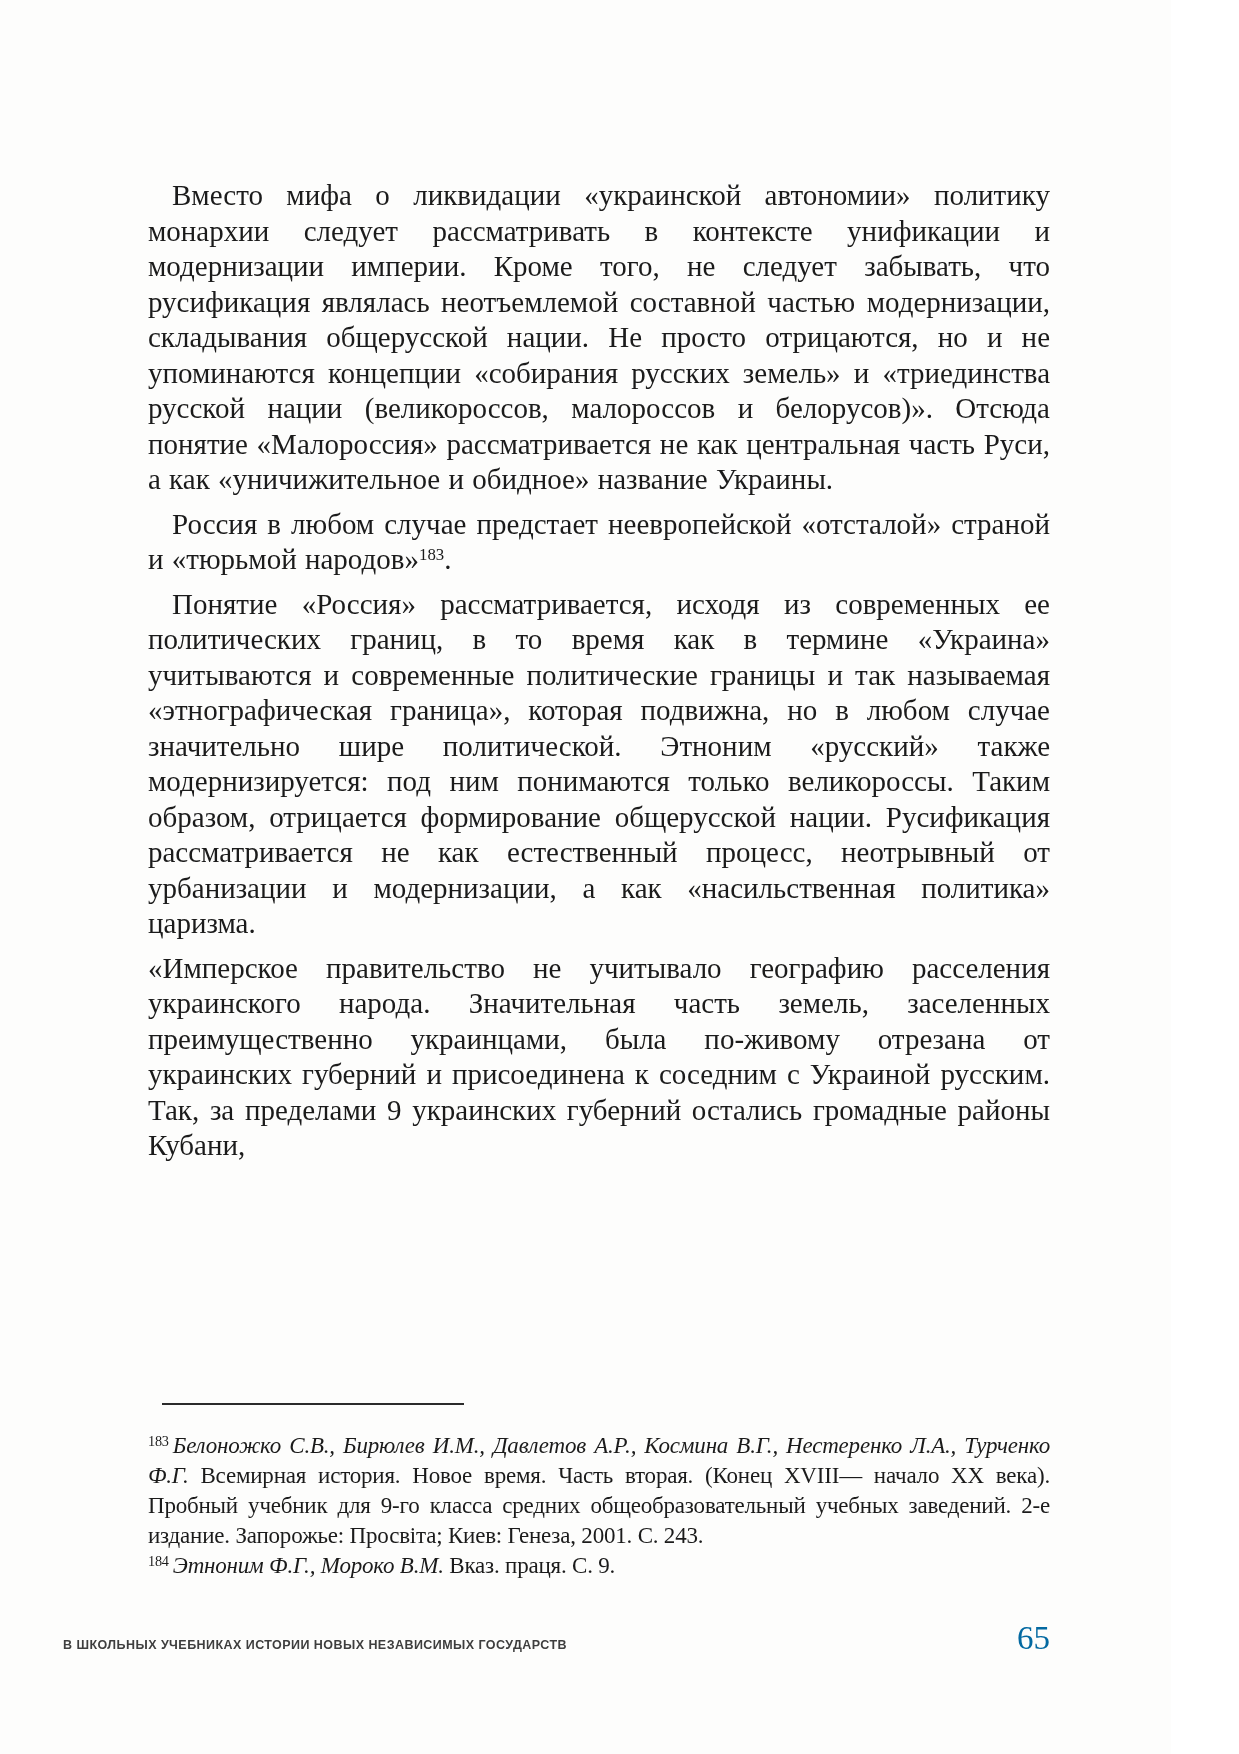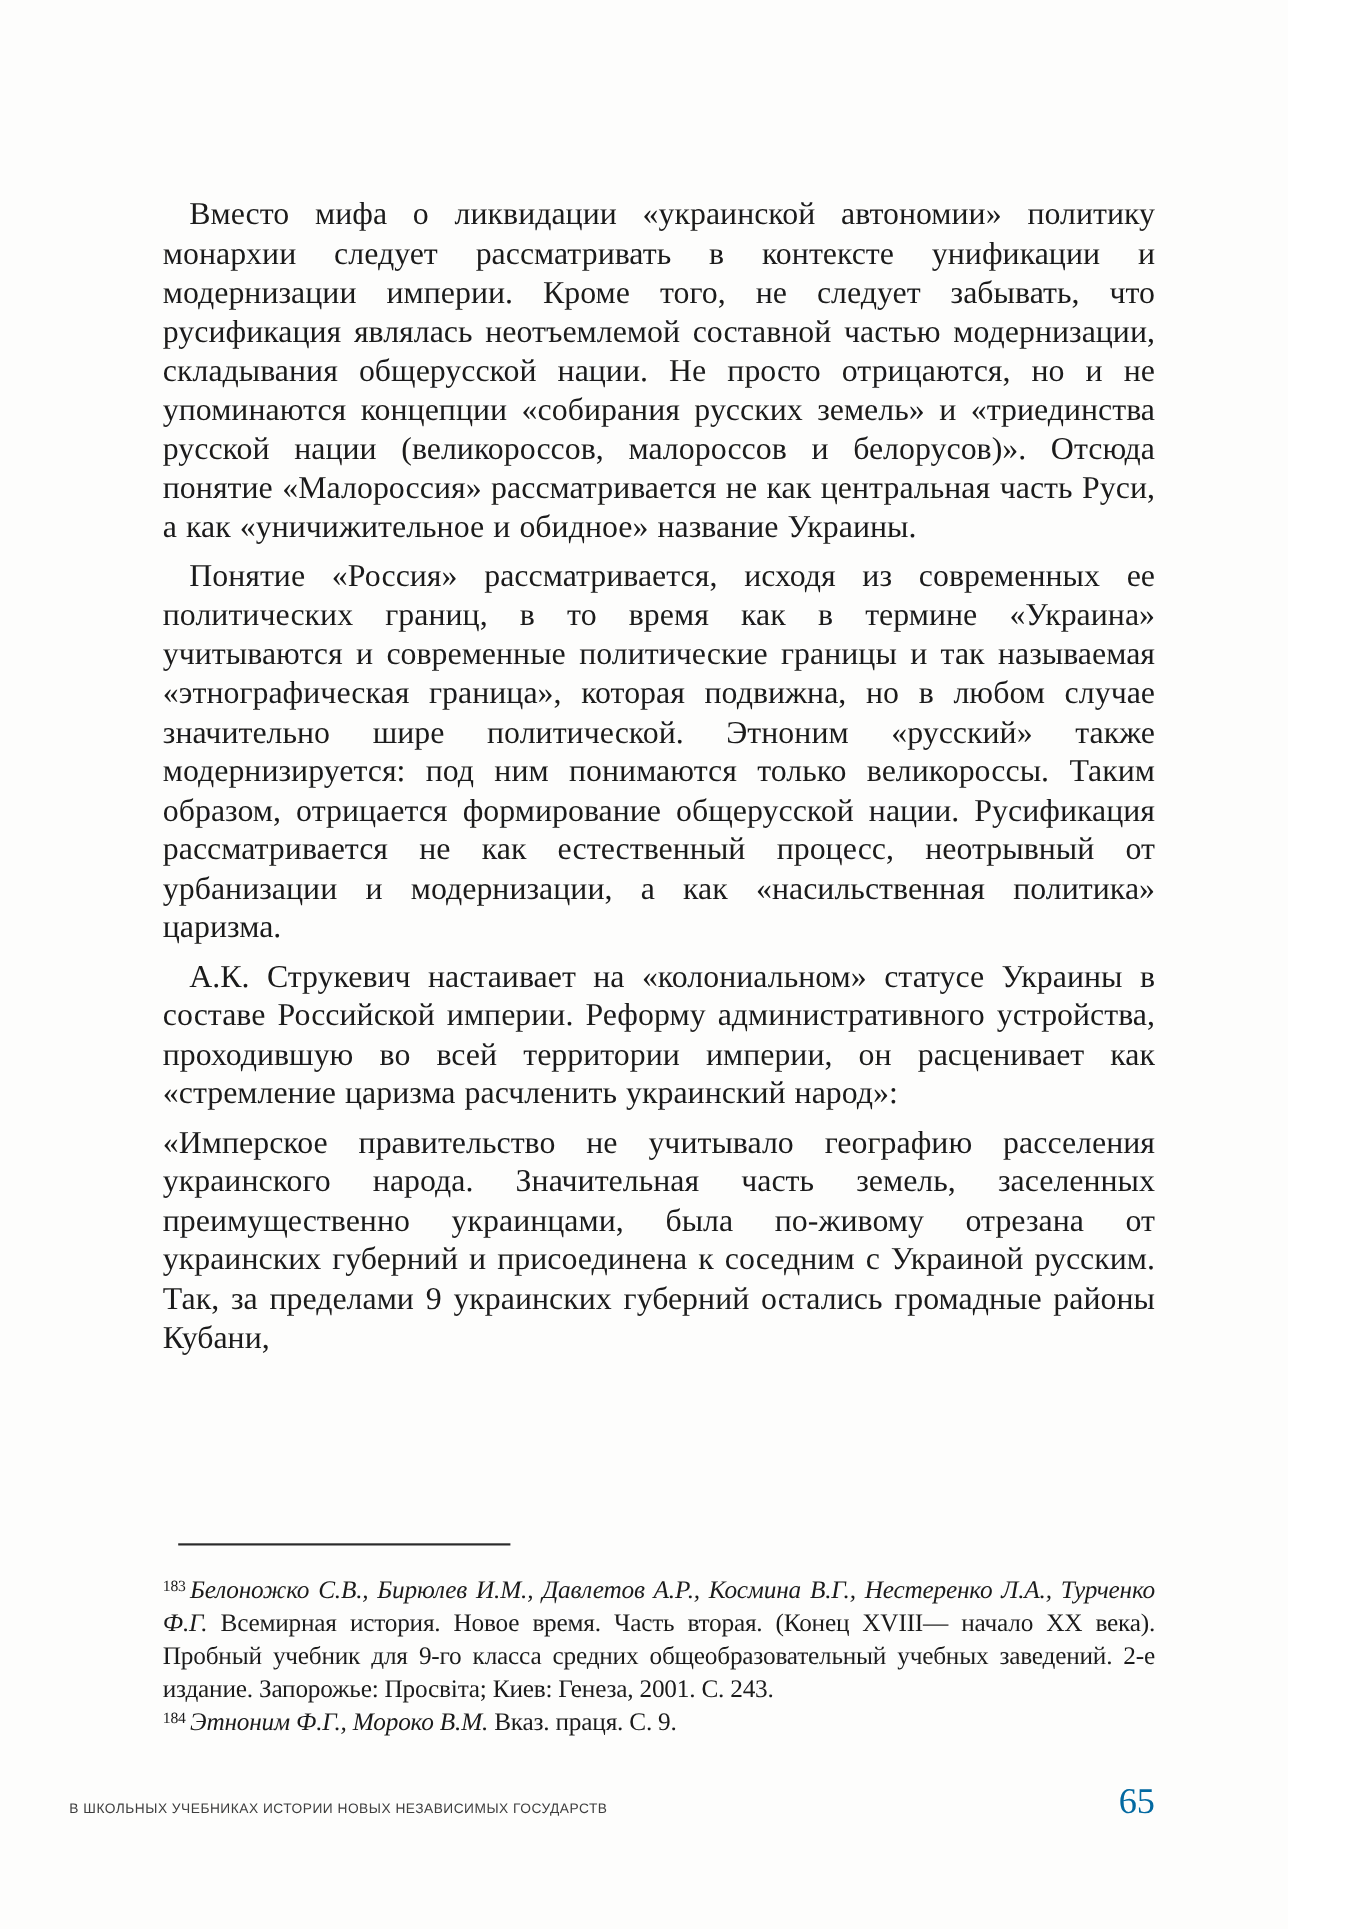--- a/index.html
+++ b/index.html
@@ -76,40 +76,41 @@
     width: 987px;
     display: flex;
     justify-content: space-between;
     align-items: baseline;
   }
   .running-title {
     font-family: "Liberation Sans", sans-serif;
     font-size: 12.5px;
     letter-spacing: 0.45px;
     color: #3e3e3e;
+    font-weight: bold;
   }
   .page-number {
     font-size: 33px;
     color: #0369a1;
   }
 </style>
 </head>
 <body>
 
 <div class="page">
 
   <main class="text-block">
 
     <p class="para"><span>Вместо мифа о ликвидации «украинской автономии» политику монархии следует рассматривать в контексте унификации и модернизации империи. Кроме того, не следует забывать, что русификация являлась неотъемлемой составной частью модернизации, складывания общерусской нации. Не просто отрицаются, но и не упоминаются концепции «собирания русских земель» и «триединства русской нации (великороссов, малороссов и белорусов)». Отсюда понятие «Малороссия» рассматривается не как центральная часть Руси, а как «уничижительное и обидное» название Украины.</span></p>
 
+    <p class="para"><span>Россия в любом случае предстает неевропейской «отсталой» страной и «тюрьмой народов»</span><sup class="fnref">183</sup><span>.</span></p>
 
     <p class="para"><span>Понятие «Россия» рассматривается, исходя из современных ее политических границ, в то время как в термине «Украина» учитываются и современные политические границы и так называемая «этнографическая граница», которая подвижна, но в любом случае значительно шире политической. Этноним «русский» также модернизируется: под ним понимаются только великороссы. Таким образом, отрицается формирование общерусской нации. Русификация рассматривается не как естественный процесс, неотрывный от урбанизации и модернизации, а как «насильственная политика» царизма.</span></p>
 
 
-    <p class="para"><span>А.К. Струкевич настаивает на «колониальном» статусе Украины в составе Российской империи. Реформу административного устройства, проходившую во всей территории империи, он расценивает как «стремление царизма расчленить украинский народ»:</span></p>
 
     <p class="para quote"><span>«Имперское правительство не учитывало географию расселения украинского народа. Значительная часть земель, заселенных преимущественно украинцами, была по-живому отрезана от украинских губерний и присоединена к соседним с Украиной русским. Так, за пределами 9 украинских губерний остались громадные районы Кубани,</span></p>
 
   </main>
 
   <section class="fn-area">
     <div class="fn-sep"></div>
 
     <p class="footnote"><sup class="fnmark">183</sup><span class="fn-authors">Белоножко С.В., Бирюлев И.М., Давлетов А.Р., Космина В.Г., Нестеренко Л.А., Турченко Ф.Г.</span><span class="fn-text"> Всемирная история. Новое время. Часть вторая. (Конец XVIII— начало XX века). Пробный учебник для 9-го класса средних общеобразовательный учебных заведений. 2-е издание. Запорожье: Просвіта; Киев: Генеза, 2001. С. 243.</span></p>
 

